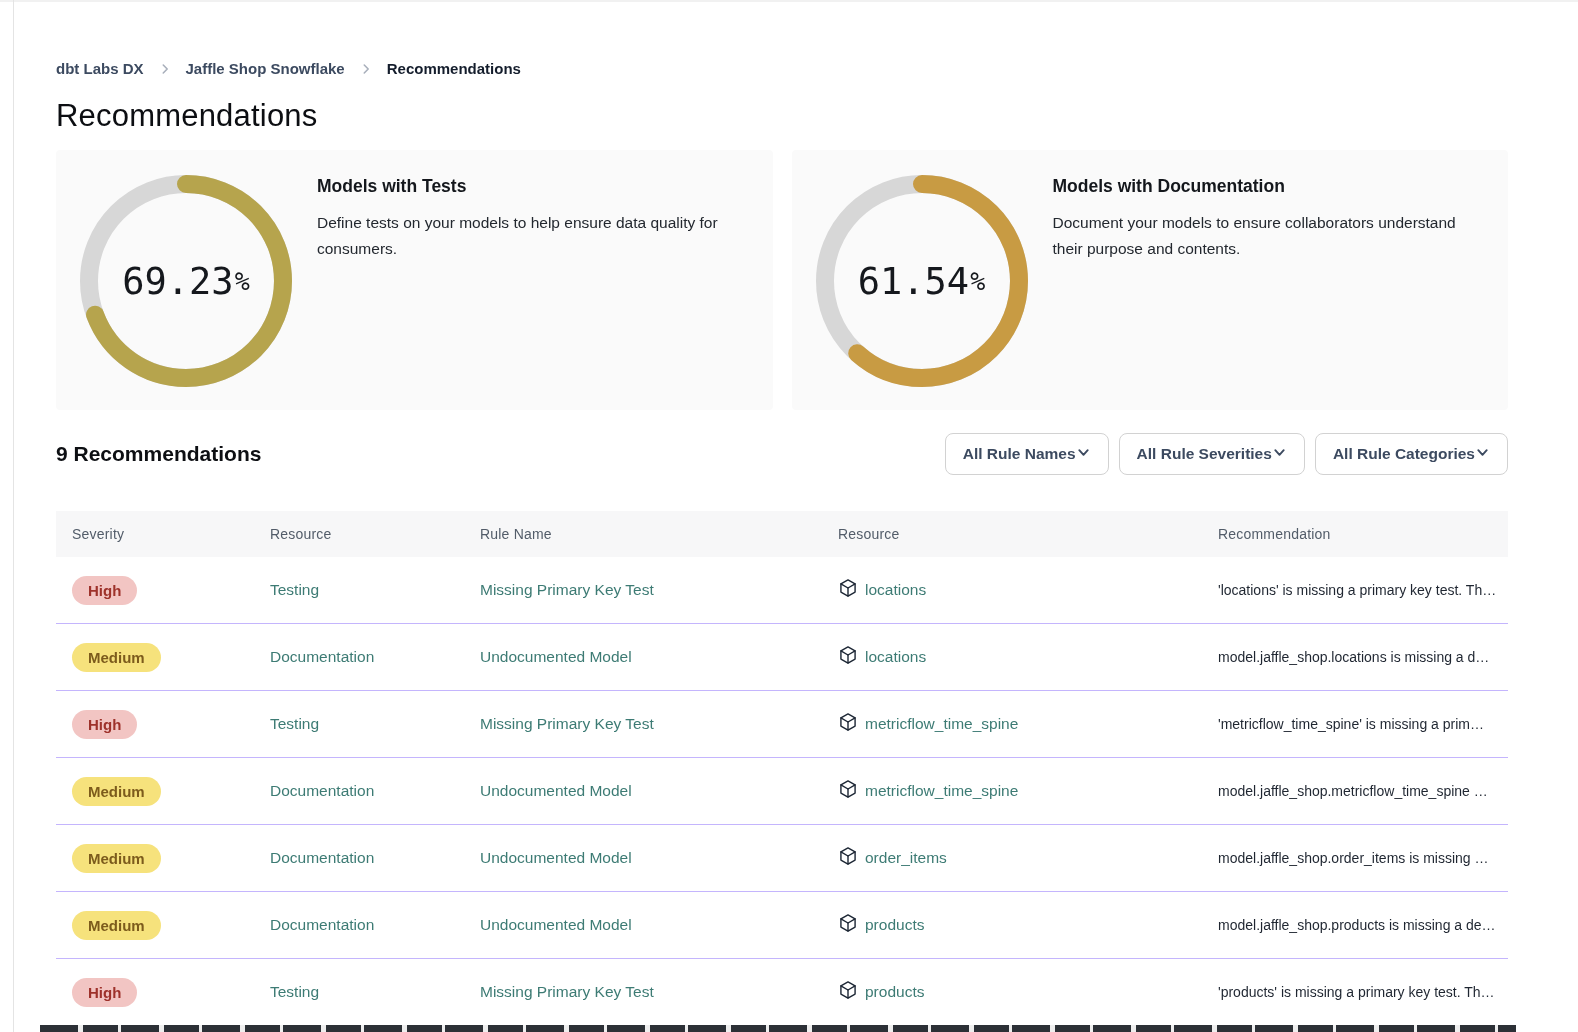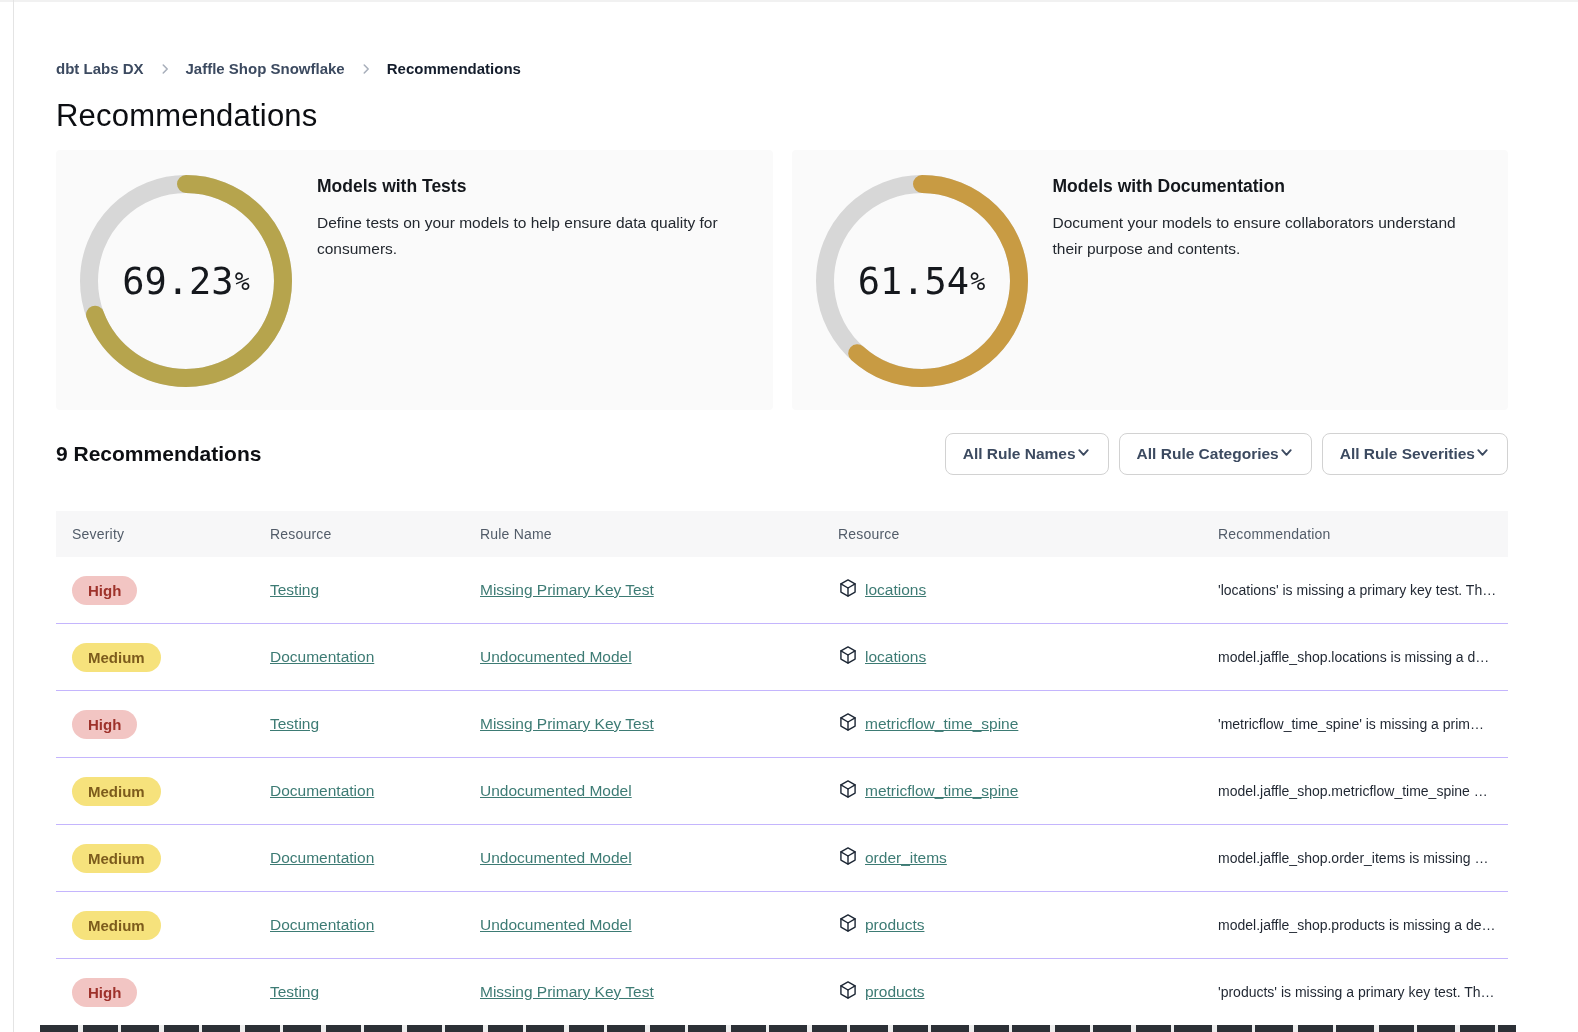--- a/index.html
+++ b/index.html
@@ -47,21 +47,21 @@
   .filter-btn svg { color: #3c4a60; }
 
   
   .table { margin-top: 36px; }
   .tgrid { display: grid; grid-template-columns: 183px 195px 343px 365px 1fr; padding-left: 16px; align-items: center; gap: 15px; }
   .thead { height: 46px; background: #f7f7f8; font-size: 14px; font-weight: 500; color: #525c69; letter-spacing: 0.2px; }
   .trow { height: 67px; border-bottom: 1px solid #c4b5fd; background: #fff; }
   .badge { display: inline-block; padding: 5px 16px; border-radius: 9999px; font-size: 15px; font-weight: 700; line-height: 19px; }
   .badge--high { background: var(--badge-high-bg); color: var(--badge-high-text); }
   .badge--medium { background: var(--badge-medium-bg); color: var(--badge-medium-text); }
-  .cell-link { color: var(--link); text-decoration: underline; font-size: 15.5px; cursor: pointer; }
+  .cell-link { color: var(--link); font-size: 15.5px; cursor: pointer; }
   .resource-cell { display: flex; align-items: center; gap: 7px; min-width: 0; }
   .resource-cell svg { flex: none; color: #1d2735; }
   .rec-text { font-size: 14px; color: #1f2631; white-space: nowrap; overflow: hidden; padding-right: 4px; }
 
   
   .cutoff-band { position: absolute; left: 40px; right: 62px; bottom: 0; height: 7px;
     background: repeating-linear-gradient(90deg, #2c3036 0 38px, #eeeeee 38px 43px, #2c3036 43px 78px, #eeeeee 78px 81px); }
 </style>
 </head>
 <body>
@@ -125,42 +125,42 @@
       </div>
     </div>
 
   </div>
 
   <div class="rec-header">
     <div class="rec-count">9 Recommendations</div>
     <div class="filters">
       <button class="filter-btn">
         <span>All Rule Names</span>
+        <span>
+          <svg width="15" height="15" viewBox="0 0 16 16" fill="none" stroke="currentColor" stroke-width="2" stroke-linecap="round" stroke-linejoin="round">
+              <polyline points="3.5,5.5 8,10.5 12.5,5.5"></polyline>
+            </svg>
+        </span>
+      </button>
+      <button class="filter-btn">
+        <span>All Rule Severities</span>
         <span>
           <svg width="15" height="15" viewBox="0 0 16 16" fill="none" stroke="currentColor" stroke-width="2" stroke-linecap="round" stroke-linejoin="round">
               <polyline points="3.5,5.5 8,10.5 12.5,5.5"></polyline>
             </svg>
         </span>
       </button>
       <button class="filter-btn">
         <span>All Rule Categories</span>
         <span>
           <svg width="15" height="15" viewBox="0 0 16 16" fill="none" stroke="currentColor" stroke-width="2" stroke-linecap="round" stroke-linejoin="round">
               <polyline points="3.5,5.5 8,10.5 12.5,5.5"></polyline>
             </svg>
         </span>
       </button>
-      <button class="filter-btn">
-        <span>All Rule Severities</span>
-        <span>
-          <svg width="15" height="15" viewBox="0 0 16 16" fill="none" stroke="currentColor" stroke-width="2" stroke-linecap="round" stroke-linejoin="round">
-              <polyline points="3.5,5.5 8,10.5 12.5,5.5"></polyline>
-            </svg>
-        </span>
-      </button>
     </div>
   </div>
 
   <div class="table">
     <div class="tgrid thead">
       <span>Severity</span>
       <span>Resource</span>
       <span>Rule Name</span>
       <span>Resource</span>
       <span>Recommendation</span>

